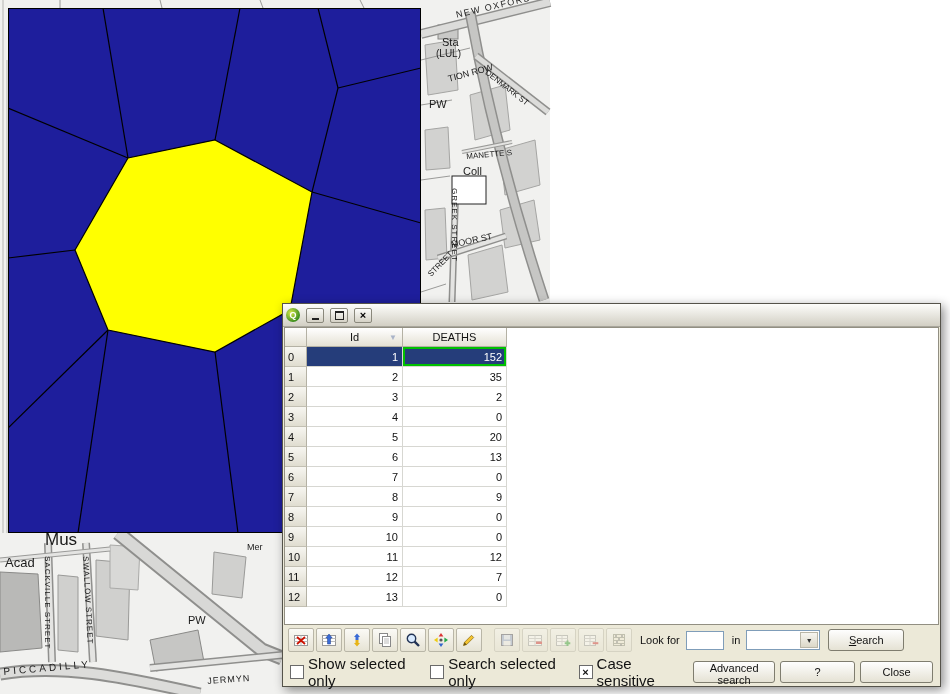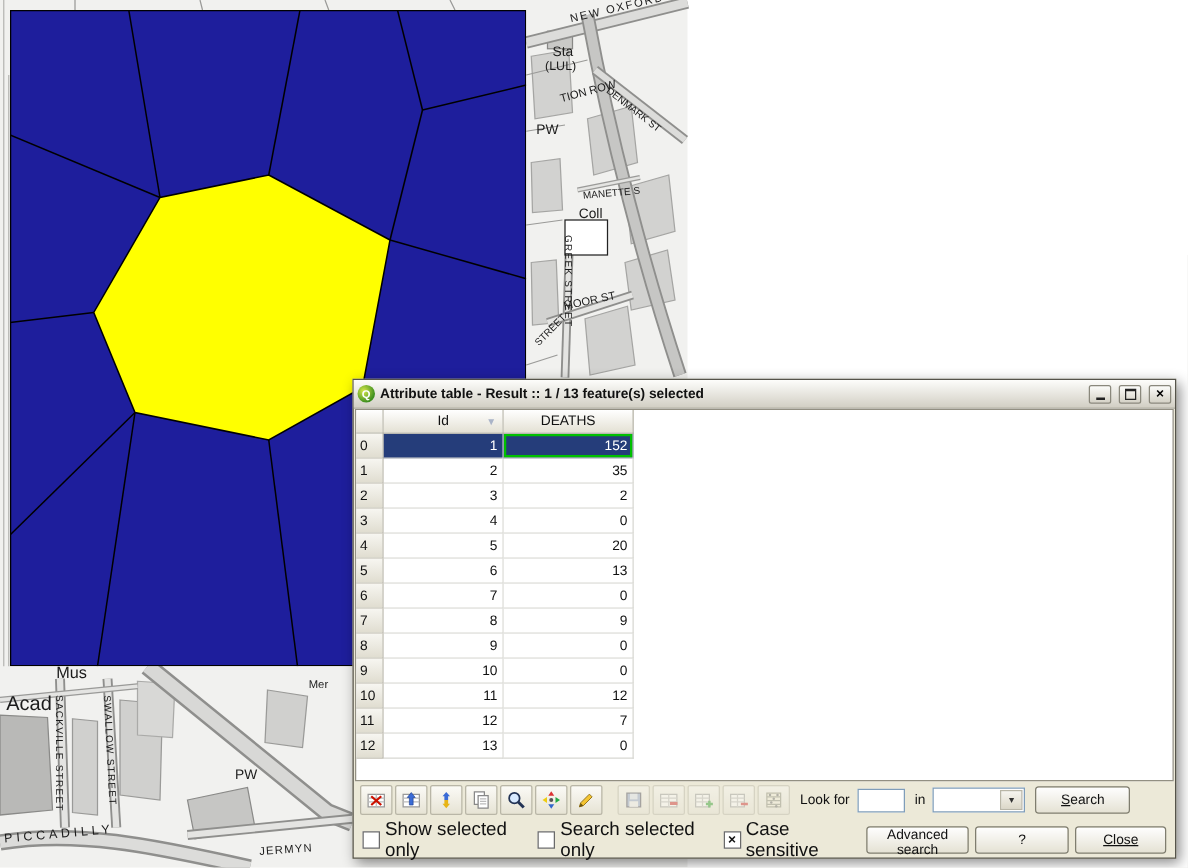--- a/index.html
+++ b/index.html
@@ -13,22 +13,22 @@
   .lbl-sta{left:442px;top:36px;font-size:11px;}
   .lbl-lul{left:436px;top:48px;font-size:10px;}
   .lbl-tion-row{left:447px;top:74px;transform:rotate(-15deg);font-size:9px;}
   .lbl-pw-top{left:429px;top:98px;font-size:11px;}
   .lbl-denmark{left:489px;top:68px;transform:rotate(38deg);font-size:8px;}
   .lbl-manette{left:466px;top:152px;transform:rotate(-5deg);font-size:8px;}
   .lbl-coll{left:463px;top:165px;font-size:11px;}
   .lbl-greek{left:459px;top:188px;transform:rotate(90deg);font-size:8px;letter-spacing:1px;}
   .lbl-moor{left:450px;top:240px;transform:rotate(-12deg);font-size:9px;}
   .lbl-street{left:426px;top:272px;transform:rotate(-45deg);font-size:8px;}
-  .lbl-mus{left:12px;top:530px;font-size:13px;padding-left:33px;}
-  .lbl-acad{left:5px;top:555px;font-size:16px;}
+  .lbl-mus{left:12px;top:530px;font-size:17px;padding-left:33px;}
+  .lbl-acad{left:5px;top:555px;font-size:13px;}
   .lbl-sackville{left:52px;top:556px;transform:rotate(90deg);font-size:8px;letter-spacing:1px;}
   .lbl-swallow{left:90px;top:556px;transform:rotate(87deg);font-size:8px;letter-spacing:1px;}
   .lbl-mer{left:247px;top:542px;font-size:9px;}
   .lbl-pw-bottom{left:188px;top:614px;font-size:11px;}
   .lbl-piccadilly{left:3px;top:666px;transform:rotate(-5deg);font-size:10px;letter-spacing:3px;}
   .lbl-jermyn{left:207px;top:676px;transform:rotate(-4deg);font-size:9px;letter-spacing:1px;}
 
   
   .layer-svg{position:absolute;left:8px;top:8px;z-index:2;}
 
@@ -83,21 +83,21 @@
   .ufirst{display:block;}
   .ufirst::first-letter{text-decoration:underline;}
 
   .footer{flex:0 0 34px;display:flex;align-items:center;padding:0 7px;}
   .chk{width:12px;height:12px;flex:0 0 12px;border:1px solid #6a6a6a;background:#fff;
        display:flex;align-items:center;justify-content:center;font-size:11px;font-weight:bold;line-height:1;margin-right:4px;}
   .chk-label{font-size:15px;margin-right:18px;}
   .footer .btn{margin-left:5px;}
   .adv-btn{margin-left:auto !important;width:96px;}
   .help-btn{width:88px;}
-  .close-btn{width:85px;text-decoration:underline;}
+  .close-btn{width:85px;}
 </style>
 </head>
 <body>
 
 <div>
   <svg class="map-svg" width="950" height="694" viewBox="0 0 950 694">
     <rect x="0" y="0" width="550" height="694" fill="#f1f1ef"></rect>
 
     <g stroke-linecap="butt">
       <polygon points="425,45 455,40 458,90 428,95" fill="#d2d2d0" stroke="#a5a5a3"></polygon>
@@ -188,21 +188,20 @@
       <path d="M100,322 L0,420" fill="none"></path>
       <path d="M67,242 L0,250" fill="none"></path>
     </g>
     <polygon points="207,132 304,184 282,302 207,344 100,322 67,242 120,150" stroke="#000" stroke-width="1.2" fill="#ffff00"></polygon>
   </svg>
 </div>
 
 <div class="dialog">
   <div class="titlebar">
     <span class="app-icon">Q</span>
-    <span class="title-text">Attribute table - Result :: 1 / 13 feature(s) selected</span>
     <button class="winbtn">
         <span class="glyph-min"></span>
       </button>
     <button class="winbtn">
         <span class="glyph-max"></span>
       </button>
     <button class="winbtn">
         <span class="glyph-close">×</span>
       </button>
   </div>

